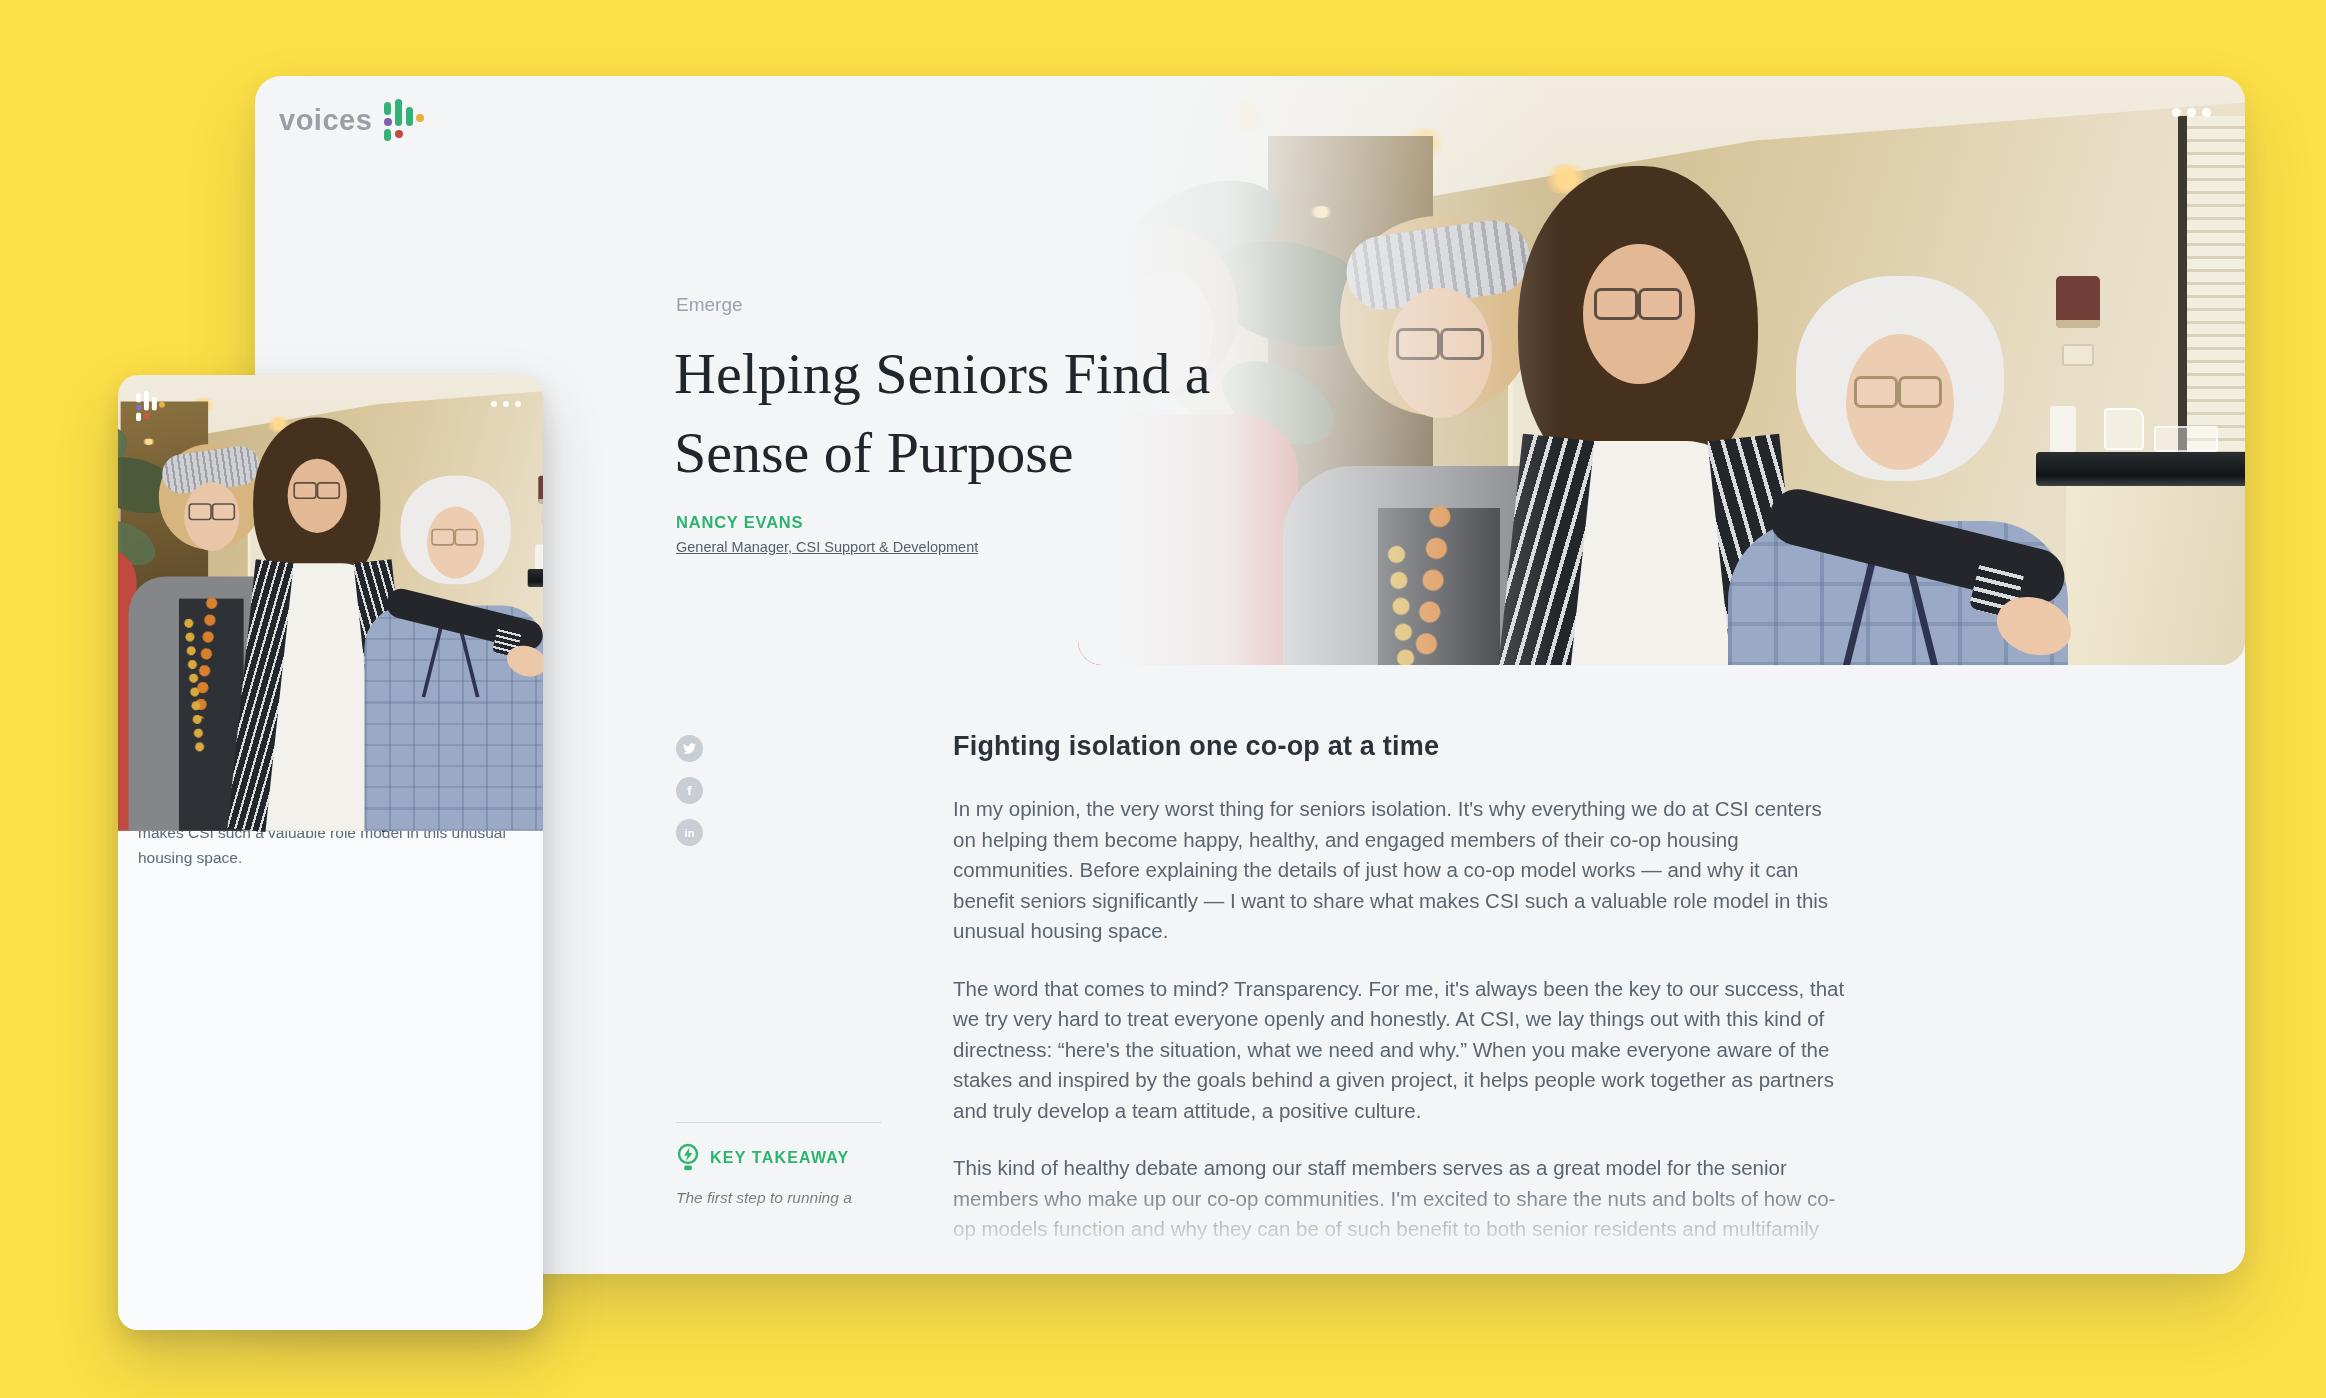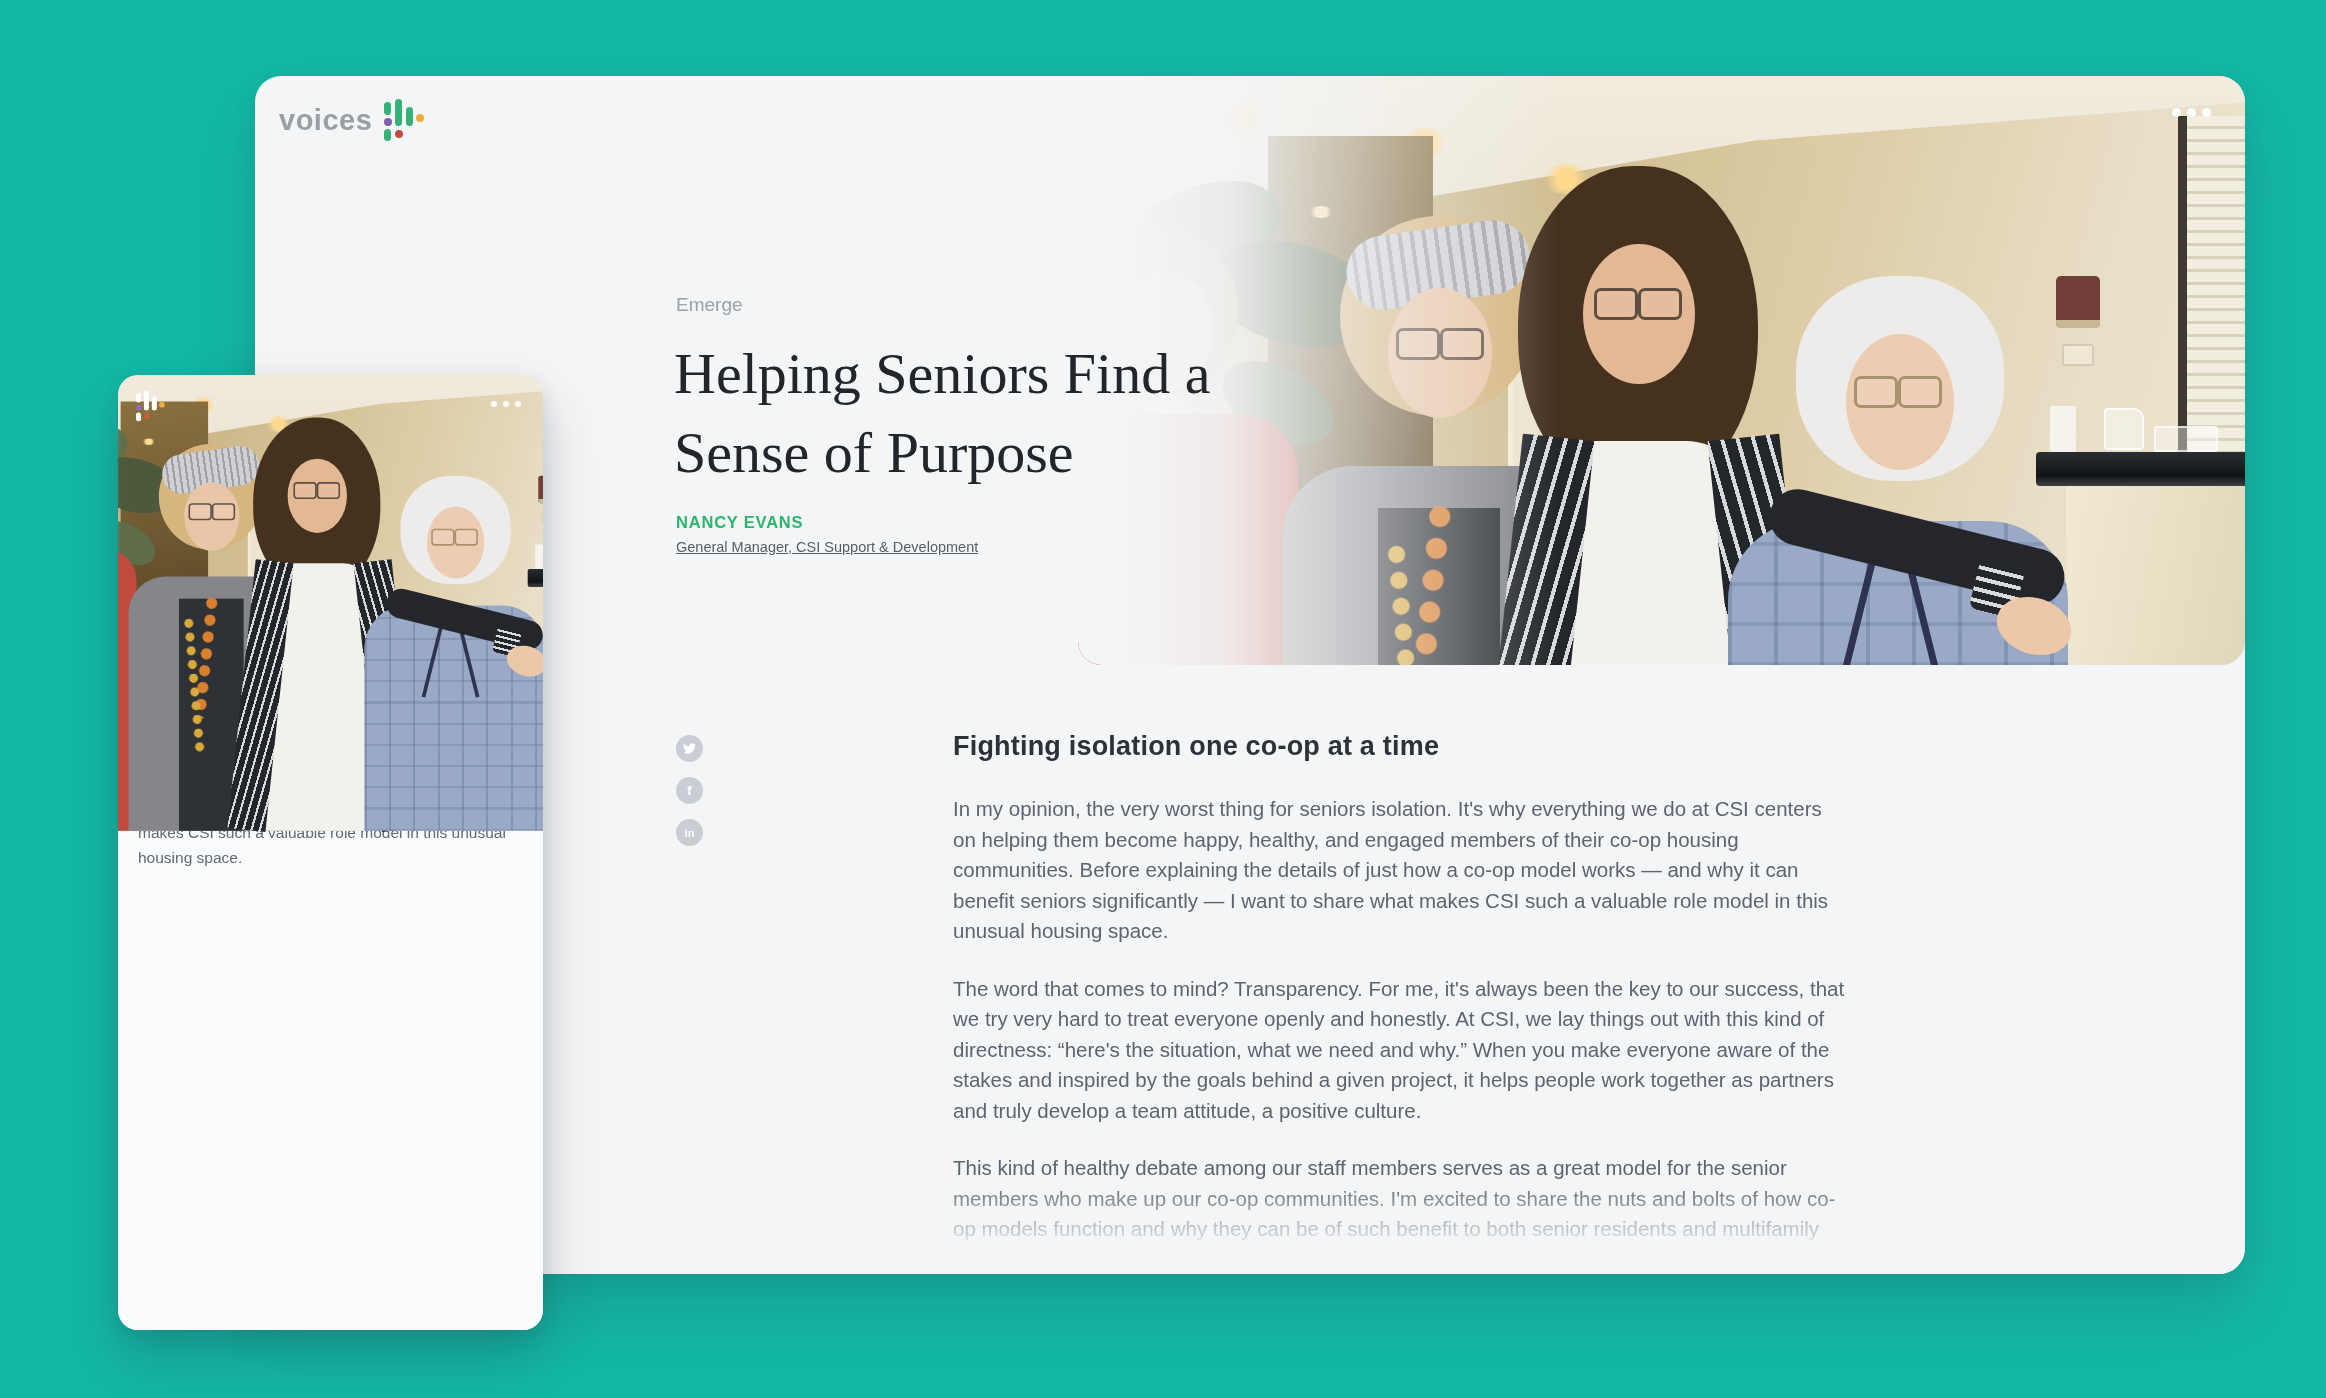--- a/index.html
+++ b/index.html
@@ -1,18 +1,18 @@
 <!DOCTYPE html>
 <html><head>
 <meta charset="utf-8">
 <style>
   * { margin:0; padding:0; box-sizing:border-box; }
   html,body { width:2326px; height:1398px; background:#ffffff; overflow:hidden;
               font-family:"Liberation Sans", sans-serif; }
-  .stage { position:relative; width:2326px; height:1398px; background:#14b8a6; }
+  .stage { position:relative; width:2326px; height:1398px; background:#fde047; }
 
   
   .desktop-card { position:absolute; left:255px; top:76px; width:1990px; height:1198px;
     background:#f4f5f6; border-radius:26px; overflow:hidden; z-index:1;
     box-shadow:0 36px 70px rgba(35,45,60,.16), 0 8px 24px rgba(35,45,60,.08); }
 
   .logo { position:absolute; left:24px; top:22px; display:flex; align-items:center; gap:12px; height:44px; cursor:pointer; }
   .logo-word { font-size:29px; font-weight:bold; color:#989fa6; letter-spacing:.5px; }
   .logo-mark { position:relative; width:40px; height:42px; }
   .logo-mark i { position:absolute; border-radius:4px; background:#33b176; }
@@ -282,20 +282,32 @@
       </div>
     </div>
 
     <div class="d-article">
       <h2 class="d-sec-head">Fighting isolation one co-op at a time</h2>
       <p>In my opinion, the very worst thing for seniors isolation. It's why everything we do at CSI centers on helping them become happy, healthy, and engaged members of their co-op housing communities. Before explaining the details of just how a co-op model works — and why it can benefit seniors significantly — I want to share what makes CSI such a valuable role model in this unusual housing space.</p>
       <p>The word that comes to mind? Transparency. For me, it's always been the key to our success, that we try very hard to treat everyone openly and honestly. At CSI, we lay things out with this kind of directness: “here's the situation, what we need and why.” When you make everyone aware of the stakes and inspired by the goals behind a given project, it helps people work together as partners and truly develop a team attitude, a positive culture.</p>
       <p>This kind of healthy debate among our staff members serves as a great model for the senior members who make up our co-op communities. I'm excited to share the nuts and bolts of how co-op models function and why they can be of such benefit to both senior residents and multifamily operators alike.</p>
     </div>
 
+    <div class="kt">
+      <hr class="kt-rule">
+      <div class="kt-row">
+        <svg width="24" height="30" viewBox="0 0 24 30">
+          <circle cx="12" cy="11" r="9" fill="none" stroke="#2db46e" stroke-width="2.4"></circle>
+          <polygon points="13.5,4.5 8,12.5 11.5,12.5 10,18 16.5,10 12.8,10" fill="#2db46e"></polygon>
+          <rect x="8" y="22.6" width="8" height="4.6" rx="2.3" fill="#2db46e"></rect>
+        </svg>
+        <span class="kt-label">KEY TAKEAWAY</span>
+      </div>
+      <div class="kt-text">The first step to running a</div>
+    </div>
 
     <div class="fade-bottom"></div>
   </section>
 
   <section class="mobile-card">
 
     <div class="photo-crop mobile-ph">
       <div class="scene-mount">
   <div class="scene">
     <div class="sc sc-wall"></div>

